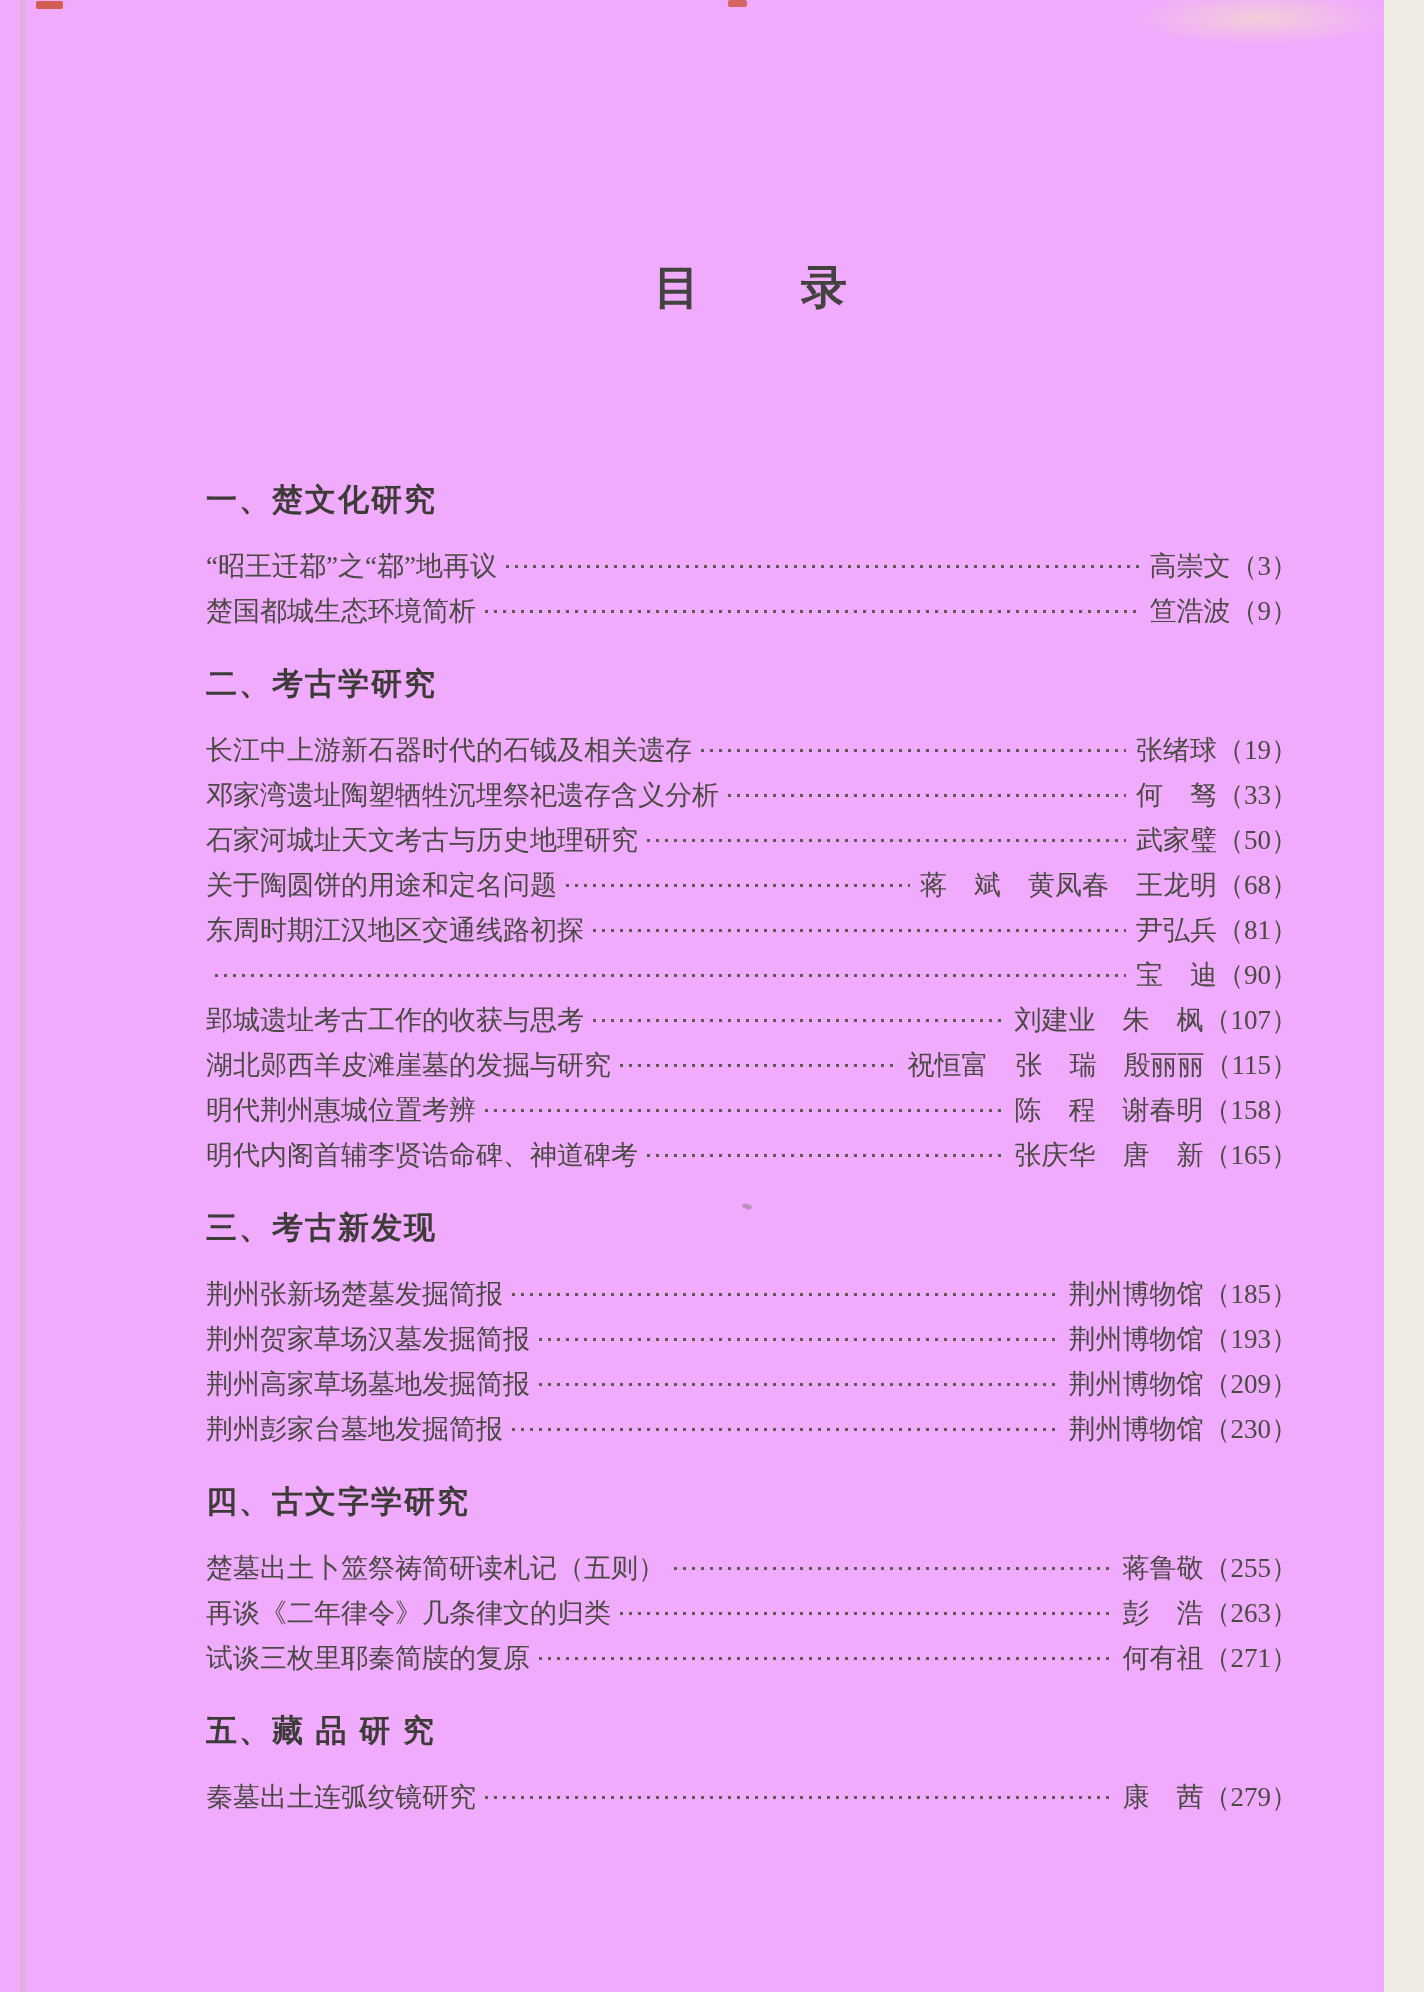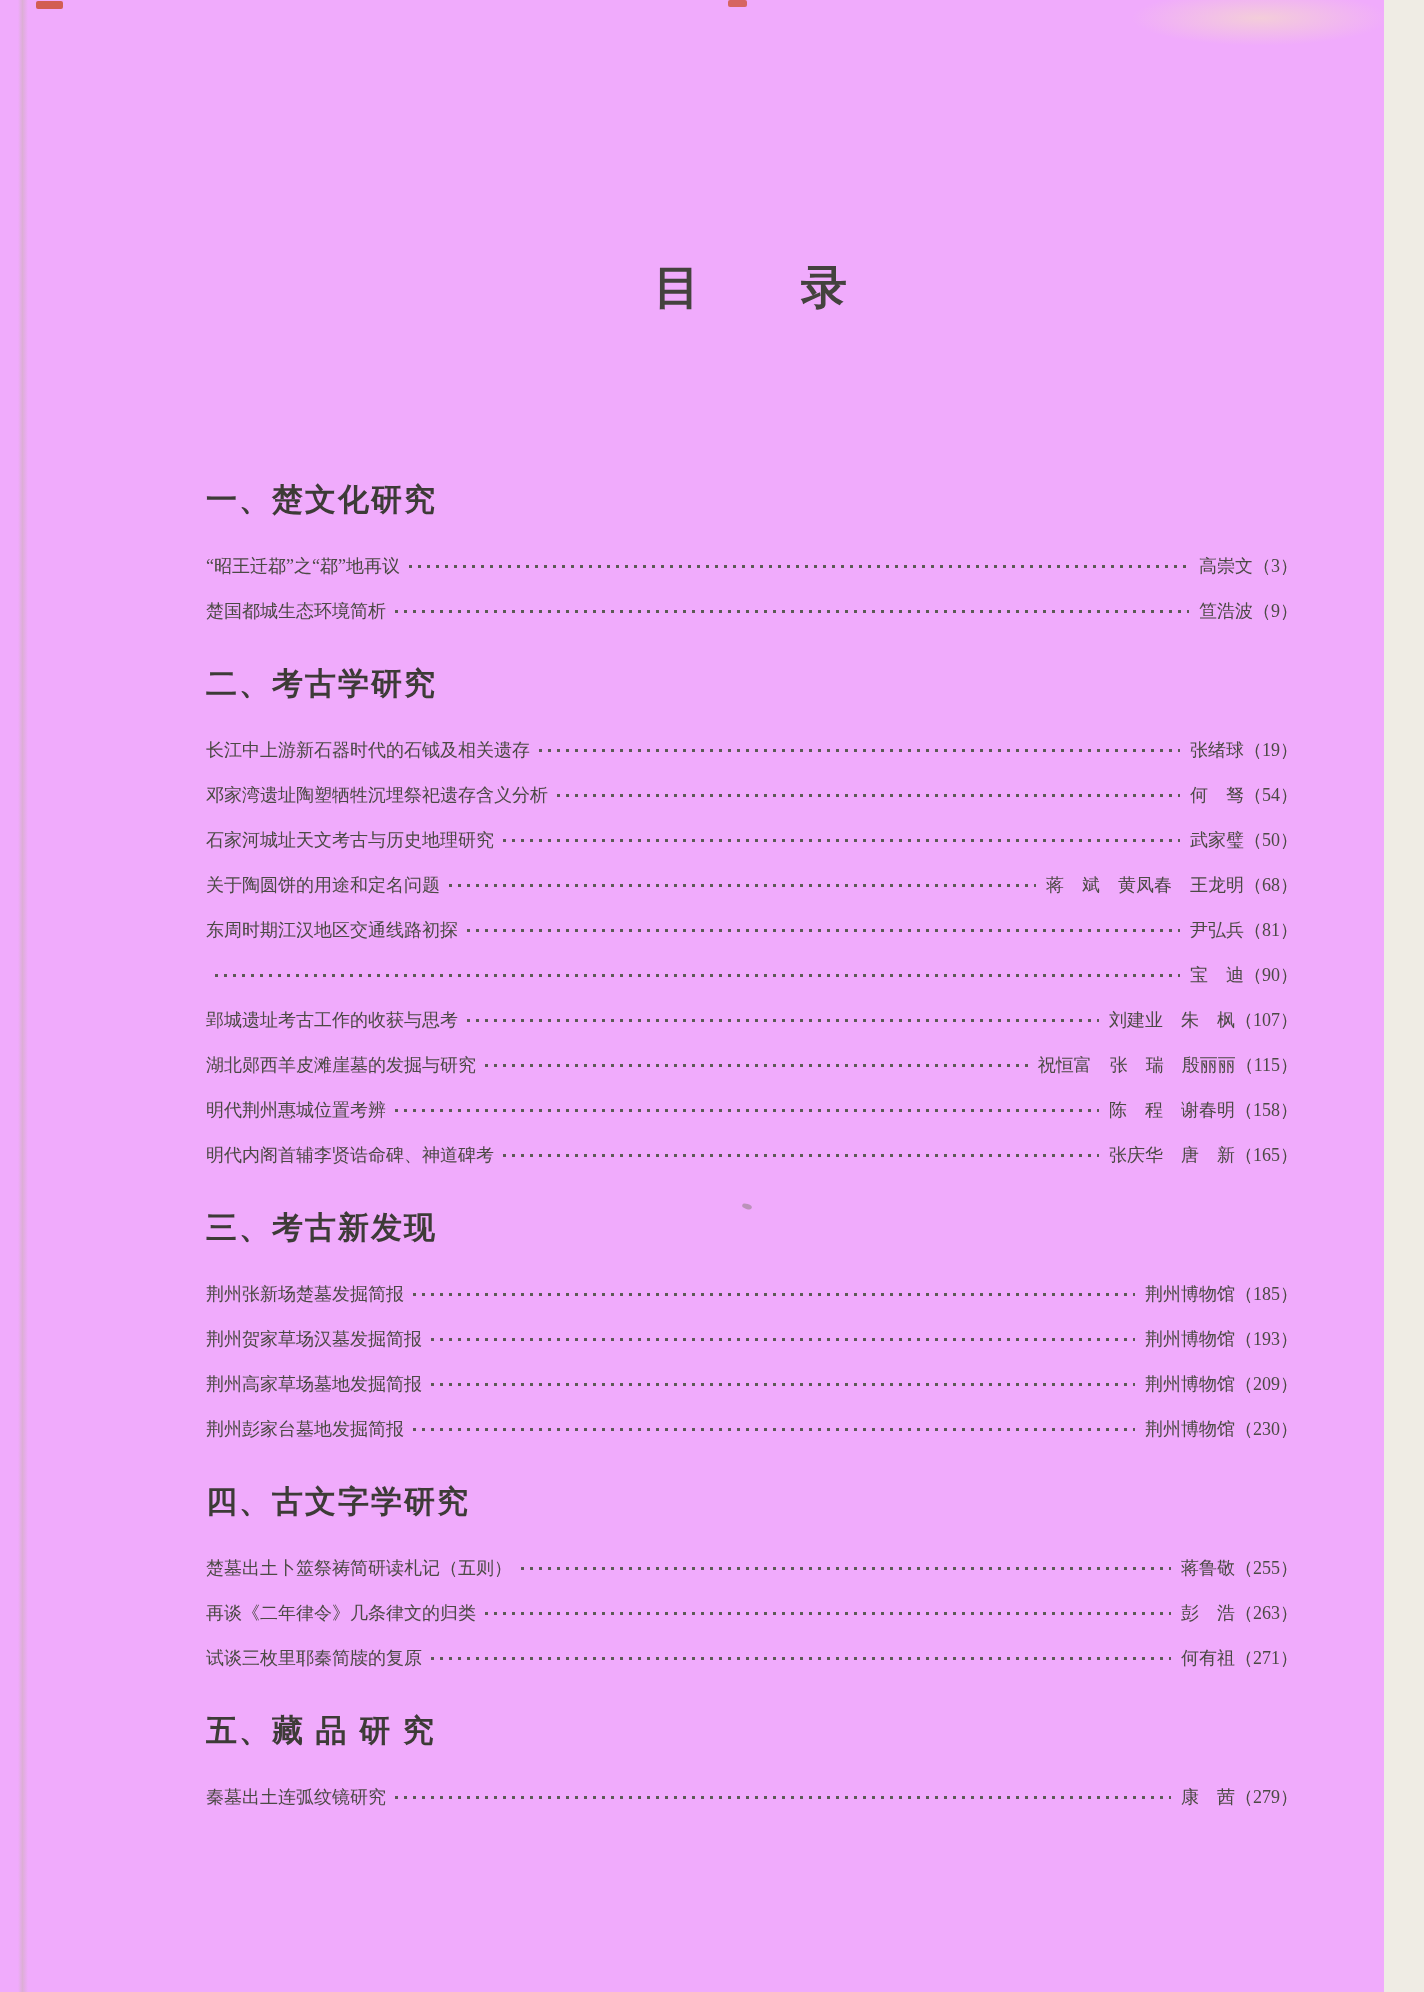--- a/index.html
+++ b/index.html
@@ -69,21 +69,21 @@
     font-size: 31px;
     font-weight: 700;
     letter-spacing: 2px;
     color: #3d3b37;
   }
   .section-heading.first { margin-top: 168px; }
   .entry {
     display: flex;
     align-items: center;
     height: 45px;
-    font-size: 18px;
+    font-size: 27px;
     line-height: 45px;
     color: #4b4944;
   }
   .entry-title { white-space: nowrap; }
   .leader {
     flex: 1 1 auto;
     min-width: 18px;
     height: 45px;
     margin: 0 10px 0 6px;
     background-image: radial-gradient(circle, #5c5a55 1.7px, rgba(0,0,0,0) 1.9px);
@@ -124,21 +124,21 @@
         <div class="entry">
           <span class="entry-title">长江中上游新石器时代的石钺及相关遗存</span>
           <span class="leader"></span>
           <span class="entry-authors">张绪球</span>
           <span class="entry-pageref">（19）</span>
         </div>
         <div class="entry">
           <span class="entry-title">邓家湾遗址陶塑牺牲沉埋祭祀遗存含义分析</span>
           <span class="leader"></span>
           <span class="entry-authors">何　驽</span>
-          <span class="entry-pageref">（54）</span>
+          <span class="entry-pageref">（33）</span>
         </div>
         <div class="entry">
           <span class="entry-title">石家河城址天文考古与历史地理研究</span>
           <span class="leader"></span>
           <span class="entry-authors">武家璧</span>
           <span class="entry-pageref">（50）</span>
         </div>
         <div class="entry">
           <span class="entry-title">关于陶圆饼的用途和定名问题</span>
           <span class="leader"></span>

